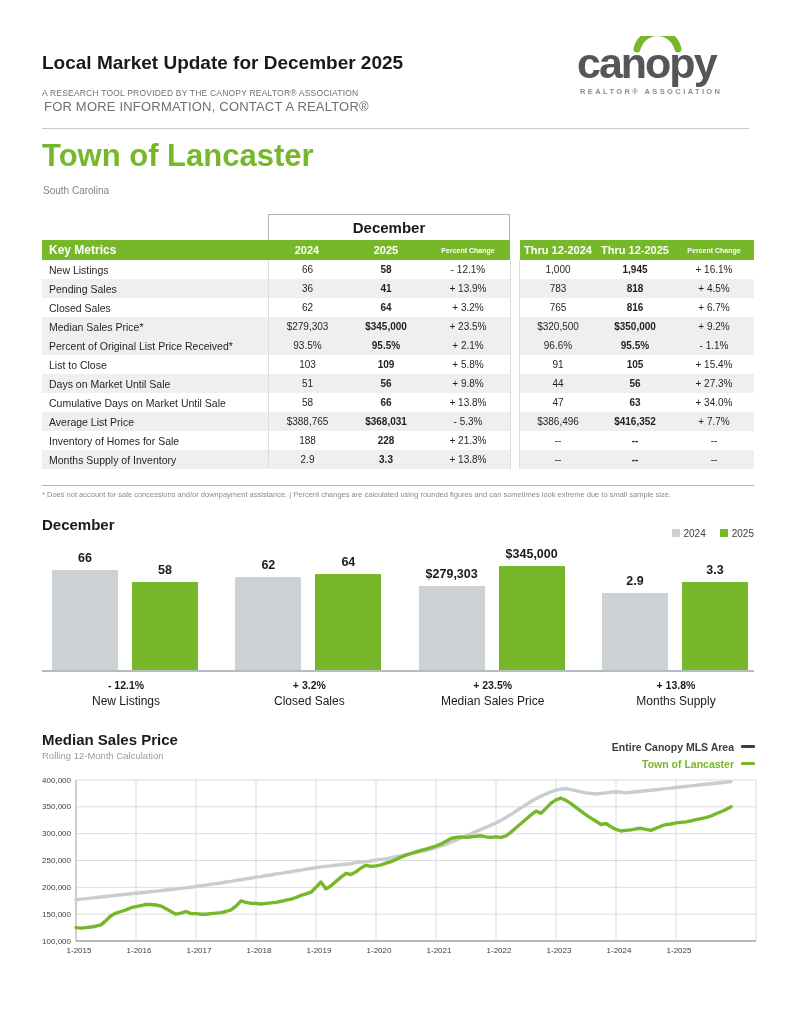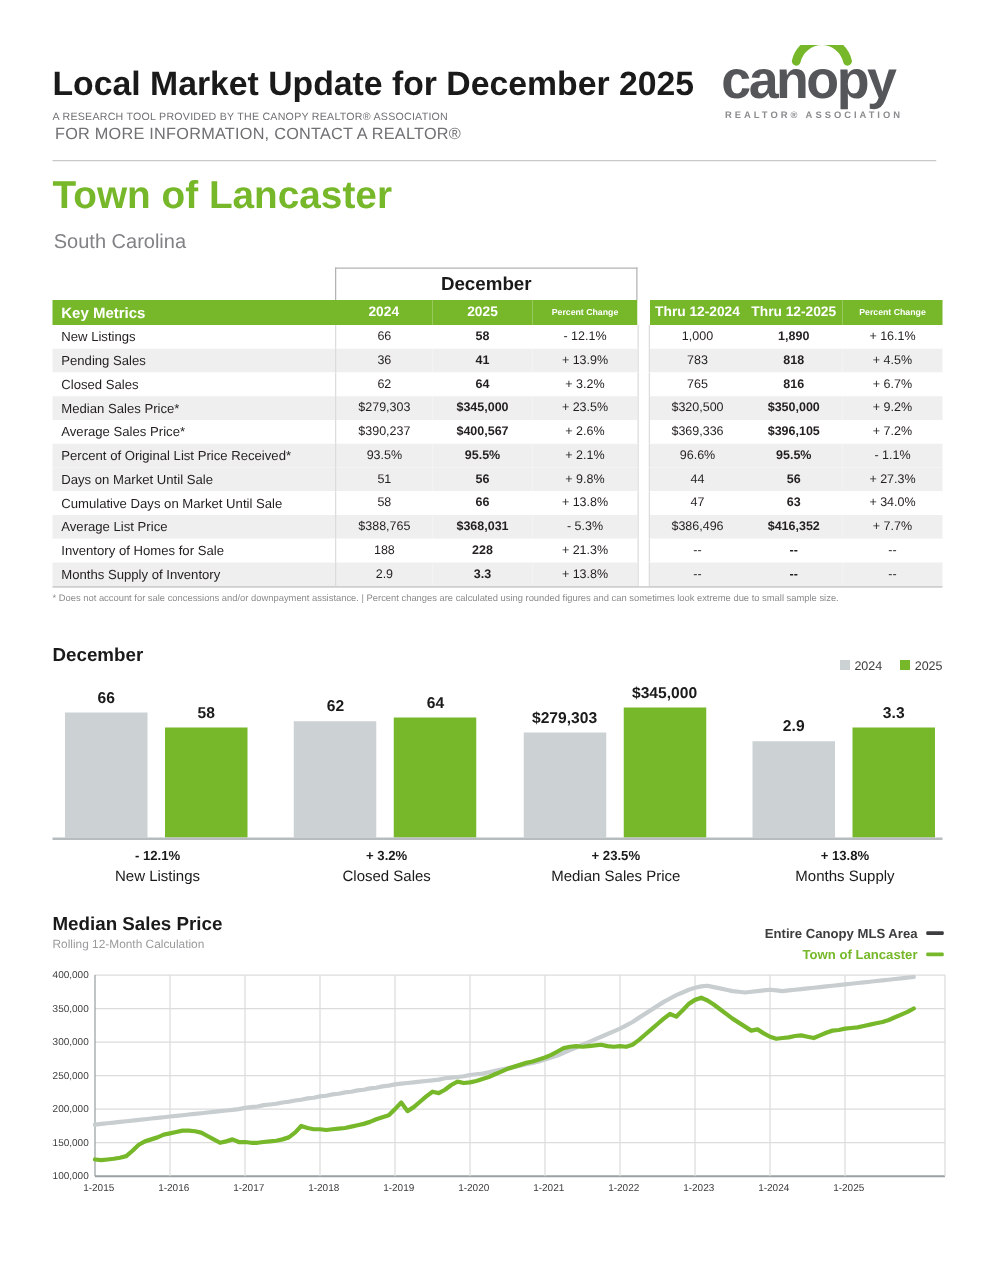--- a/index.html
+++ b/index.html
@@ -2,27 +2,27 @@
 <html><head>
 <meta charset="utf-8">
 <style>
   * { margin:0; padding:0; box-sizing:border-box; }
   html,body { background:#ffffff; }
   .page {
     position:relative; width:791px; height:1024px; background:#fff; overflow:hidden;
     font-family:"Liberation Sans", sans-serif; color:#231f20;
   }
   
-  .title { position:absolute; left:42px; top:52px; font-size:27px; font-weight:bold; color:#1a1a1a; }
+  .title { position:absolute; left:42px; top:52px; font-size:19px; font-weight:bold; color:#1a1a1a; }
   .sub1 { position:absolute; left:42px; top:88px; font-size:8.5px; color:#6f7072; letter-spacing:.2px; }
   .sub2 { position:absolute; left:44px; top:99px; font-size:13px; color:#6f7072; letter-spacing:.2px; }
   .hrule { position:absolute; left:42px; top:128px; width:707px; border-top:1px solid #c9c9c9; }
   .logo { position:absolute; right:38px; top:36px; }
   .town { position:absolute; left:42px; top:138px; font-size:31px; font-weight:bold; color:#76b82a; }
-  .state { position:absolute; left:43px; top:185px; font-size:16px; color:#808285; }
+  .state { position:absolute; left:43px; top:185px; font-size:10px; color:#808285; }
 
   
   .table-wrap { position:absolute; left:42px; top:214px; width:712px; }
   .t-grid { display:grid; grid-template-columns:226px 78px 80px 84px 10px 76px 78px 80px; }
   .t-grouphead { display:grid; grid-template-columns:226px 242px 10px 234px; height:26px; }
   .t-grouphead .gbox {
     border:1px solid #b3b3b3; border-bottom:none; display:flex; align-items:center; justify-content:center;
     font-size:15px; font-weight:bold; color:#1a1a1a;
   }
   .t-greenrow { height:20px; font-weight:bold; color:#fff; }
@@ -33,21 +33,21 @@
   .t-row { height:19px; font-size:10px; }
   .t-row > div { display:flex; align-items:center; justify-content:center; }
   .t-row .c-label { justify-content:flex-start; padding-left:7px; font-size:10.5px; }
   .t-row .c-gap { background:#fff !important; }
   .t-row.odd > div { background:#fff; }
   .t-row.even > div { background:#efefef; }
   .t-row .c-d24 { border-left:1px solid #dcdcdc; }
   .t-row .c-gap { border-left:1px solid #dcdcdc; border-right:1px solid #dcdcdc; }
   .t-row .bold, .t-greenrow .bold { font-weight:bold; }
   .t-footnote {
-    border-top:1px solid #b3b3b3; margin-top:0; padding-top:4px;
+    border-top:1px solid #b3b3b3; margin-top:16px; padding-top:4px;
     font-size:7.5px; color:#8a8a8d;
   }
 
   
   .bar-title { position:absolute; left:42px; top:516px; font-size:15px; font-weight:bold; color:#1a1a1a; }
   .bar-legend { position:absolute; right:37px; top:528px; display:flex; gap:14px; font-size:10px; color:#3c3c3c; align-items:center; }
   .bar-legend .sw { width:8px; height:8px; display:inline-block; margin-right:4px; }
   .bar-area { position:absolute; left:42px; top:540px; width:712px; }
   .bar-groups { display:flex; justify-content:space-between; padding:0 4px 0 10px; }
   .bar-group { width:148px; }
@@ -106,21 +106,21 @@
       <div class="c-pct">Percent Change</div>
     </div>
     <div id="metric-rows">
         <div class="t-grid t-row odd">
           <div class="c-label">New Listings</div>
           <div class="c-d24">66</div>
           <div class="bold">58</div>
           <div>- 12.1%</div>
           <div class="c-gap"></div>
           <div>1,000</div>
-          <div class="bold">1,890</div>
+          <div class="bold">1,945</div>
           <div>+ 16.1%</div>
         </div>
         <div class="t-grid t-row even">
           <div class="c-label">Pending Sales</div>
           <div class="c-d24">36</div>
           <div class="bold">41</div>
           <div>+ 13.9%</div>
           <div class="c-gap"></div>
           <div>783</div>
           <div class="bold">818</div>
@@ -139,39 +139,39 @@
         <div class="t-grid t-row even">
           <div class="c-label">Median Sales Price*</div>
           <div class="c-d24">$279,303</div>
           <div class="bold">$345,000</div>
           <div>+ 23.5%</div>
           <div class="c-gap"></div>
           <div>$320,500</div>
           <div class="bold">$350,000</div>
           <div>+ 9.2%</div>
         </div>
-        <div class="t-grid t-row odd">
-          <div class="c-label">Average Sales Price*</div>
-          <div class="c-d24">$390,237</div>
-          <div class="bold">$400,567</div>
-          <div>+ 2.6%</div>
-          <div class="c-gap"></div>
-          <div>$369,336</div>
-          <div class="bold">$396,105</div>
-          <div>+ 7.2%</div>
-        </div>
         <div class="t-grid t-row even">
           <div class="c-label">Percent of Original List Price Received*</div>
           <div class="c-d24">93.5%</div>
           <div class="bold">95.5%</div>
           <div>+ 2.1%</div>
           <div class="c-gap"></div>
           <div>96.6%</div>
           <div class="bold">95.5%</div>
           <div>- 1.1%</div>
+        </div>
+        <div class="t-grid t-row odd">
+          <div class="c-label">List to Close</div>
+          <div class="c-d24">103</div>
+          <div class="bold">109</div>
+          <div>+ 5.8%</div>
+          <div class="c-gap"></div>
+          <div>91</div>
+          <div class="bold">105</div>
+          <div>+ 15.4%</div>
         </div>
         <div class="t-grid t-row even">
           <div class="c-label">Days on Market Until Sale</div>
           <div class="c-d24">51</div>
           <div class="bold">56</div>
           <div>+ 9.8%</div>
           <div class="c-gap"></div>
           <div>44</div>
           <div class="bold">56</div>
           <div>+ 27.3%</div>

